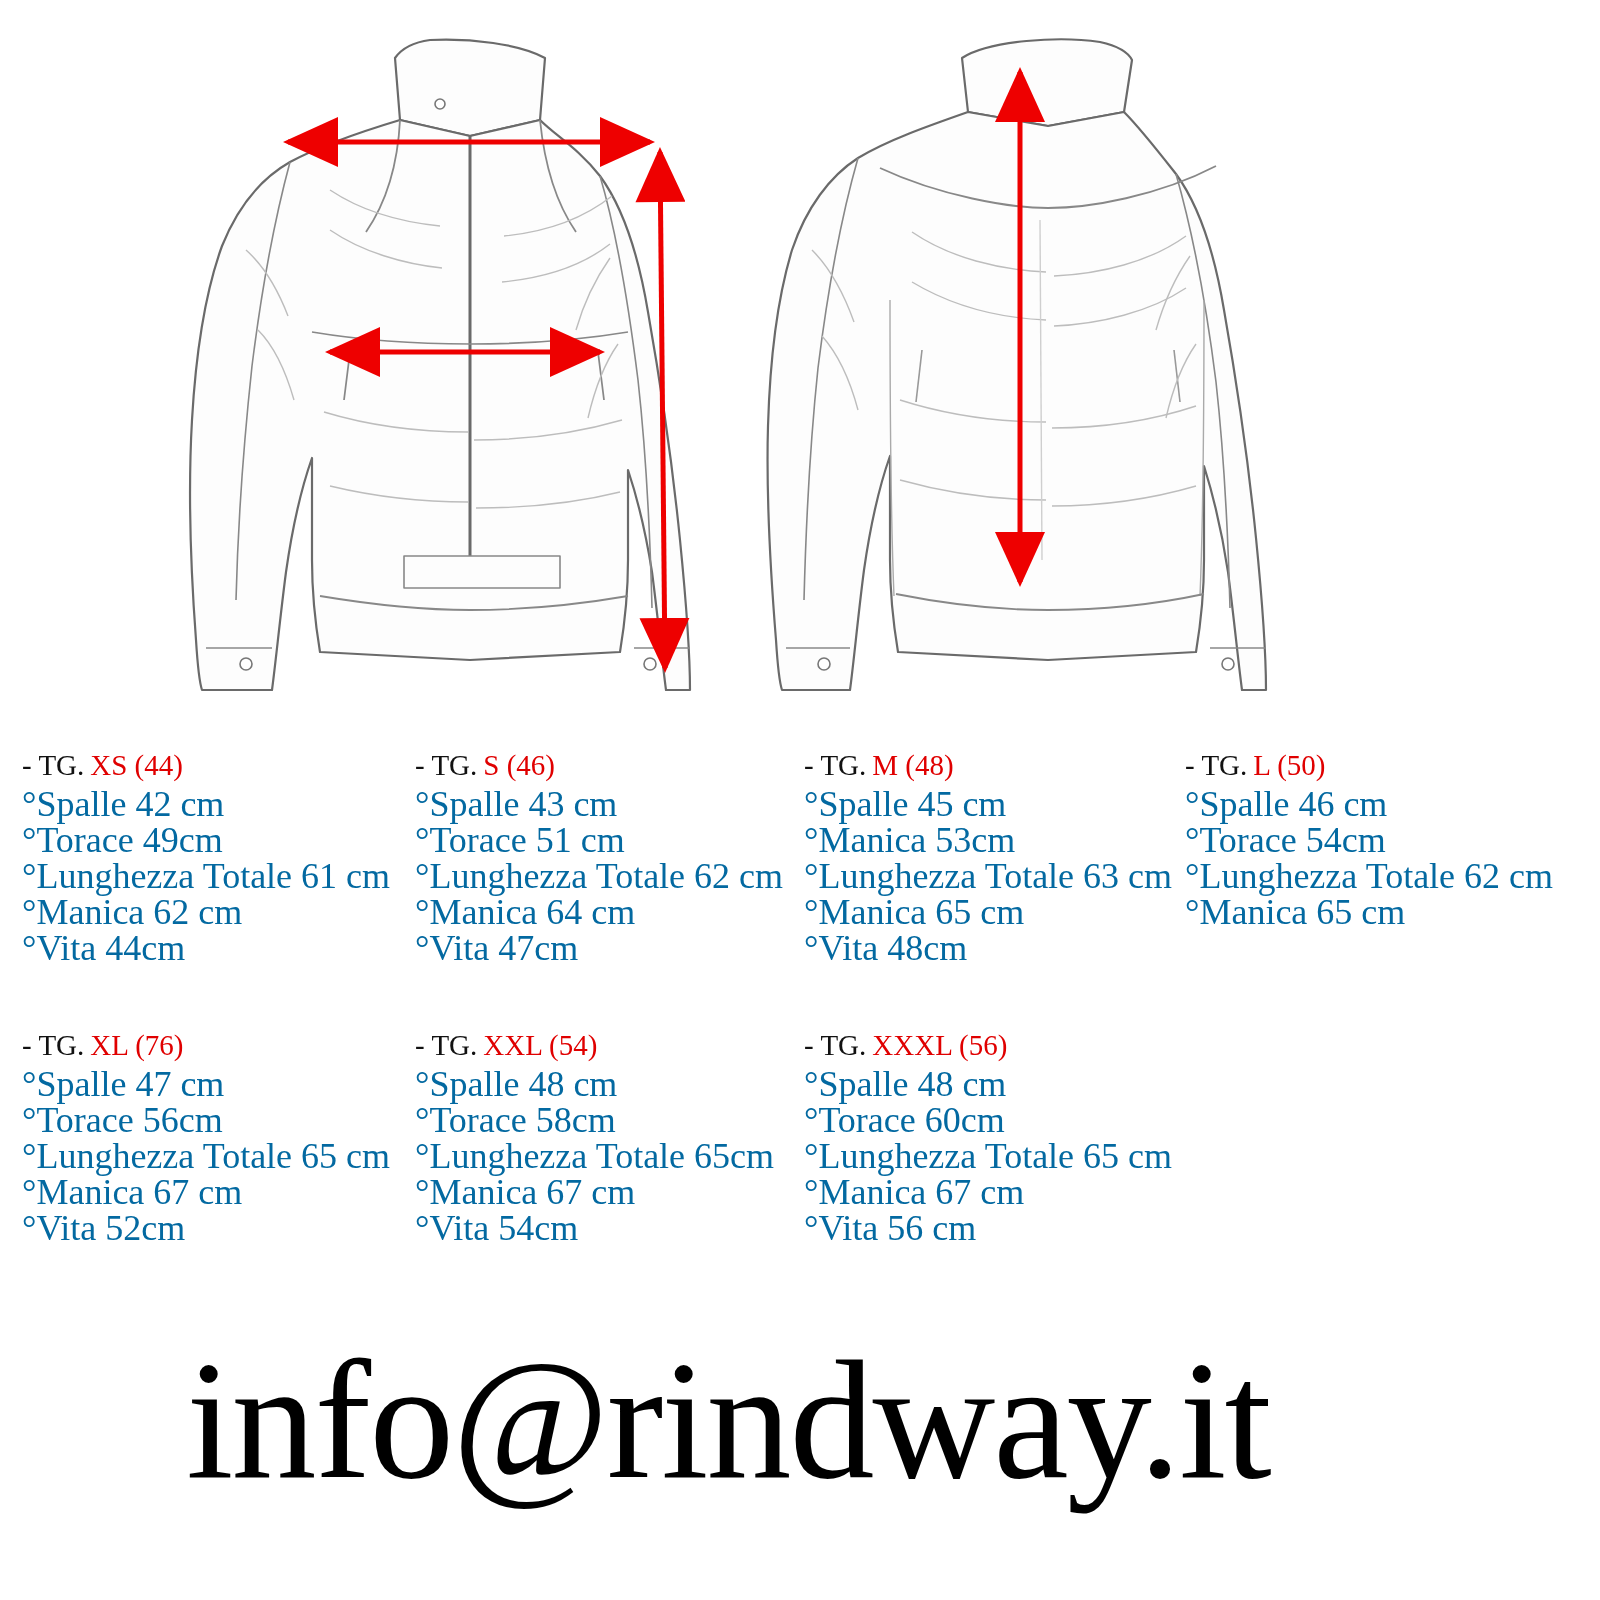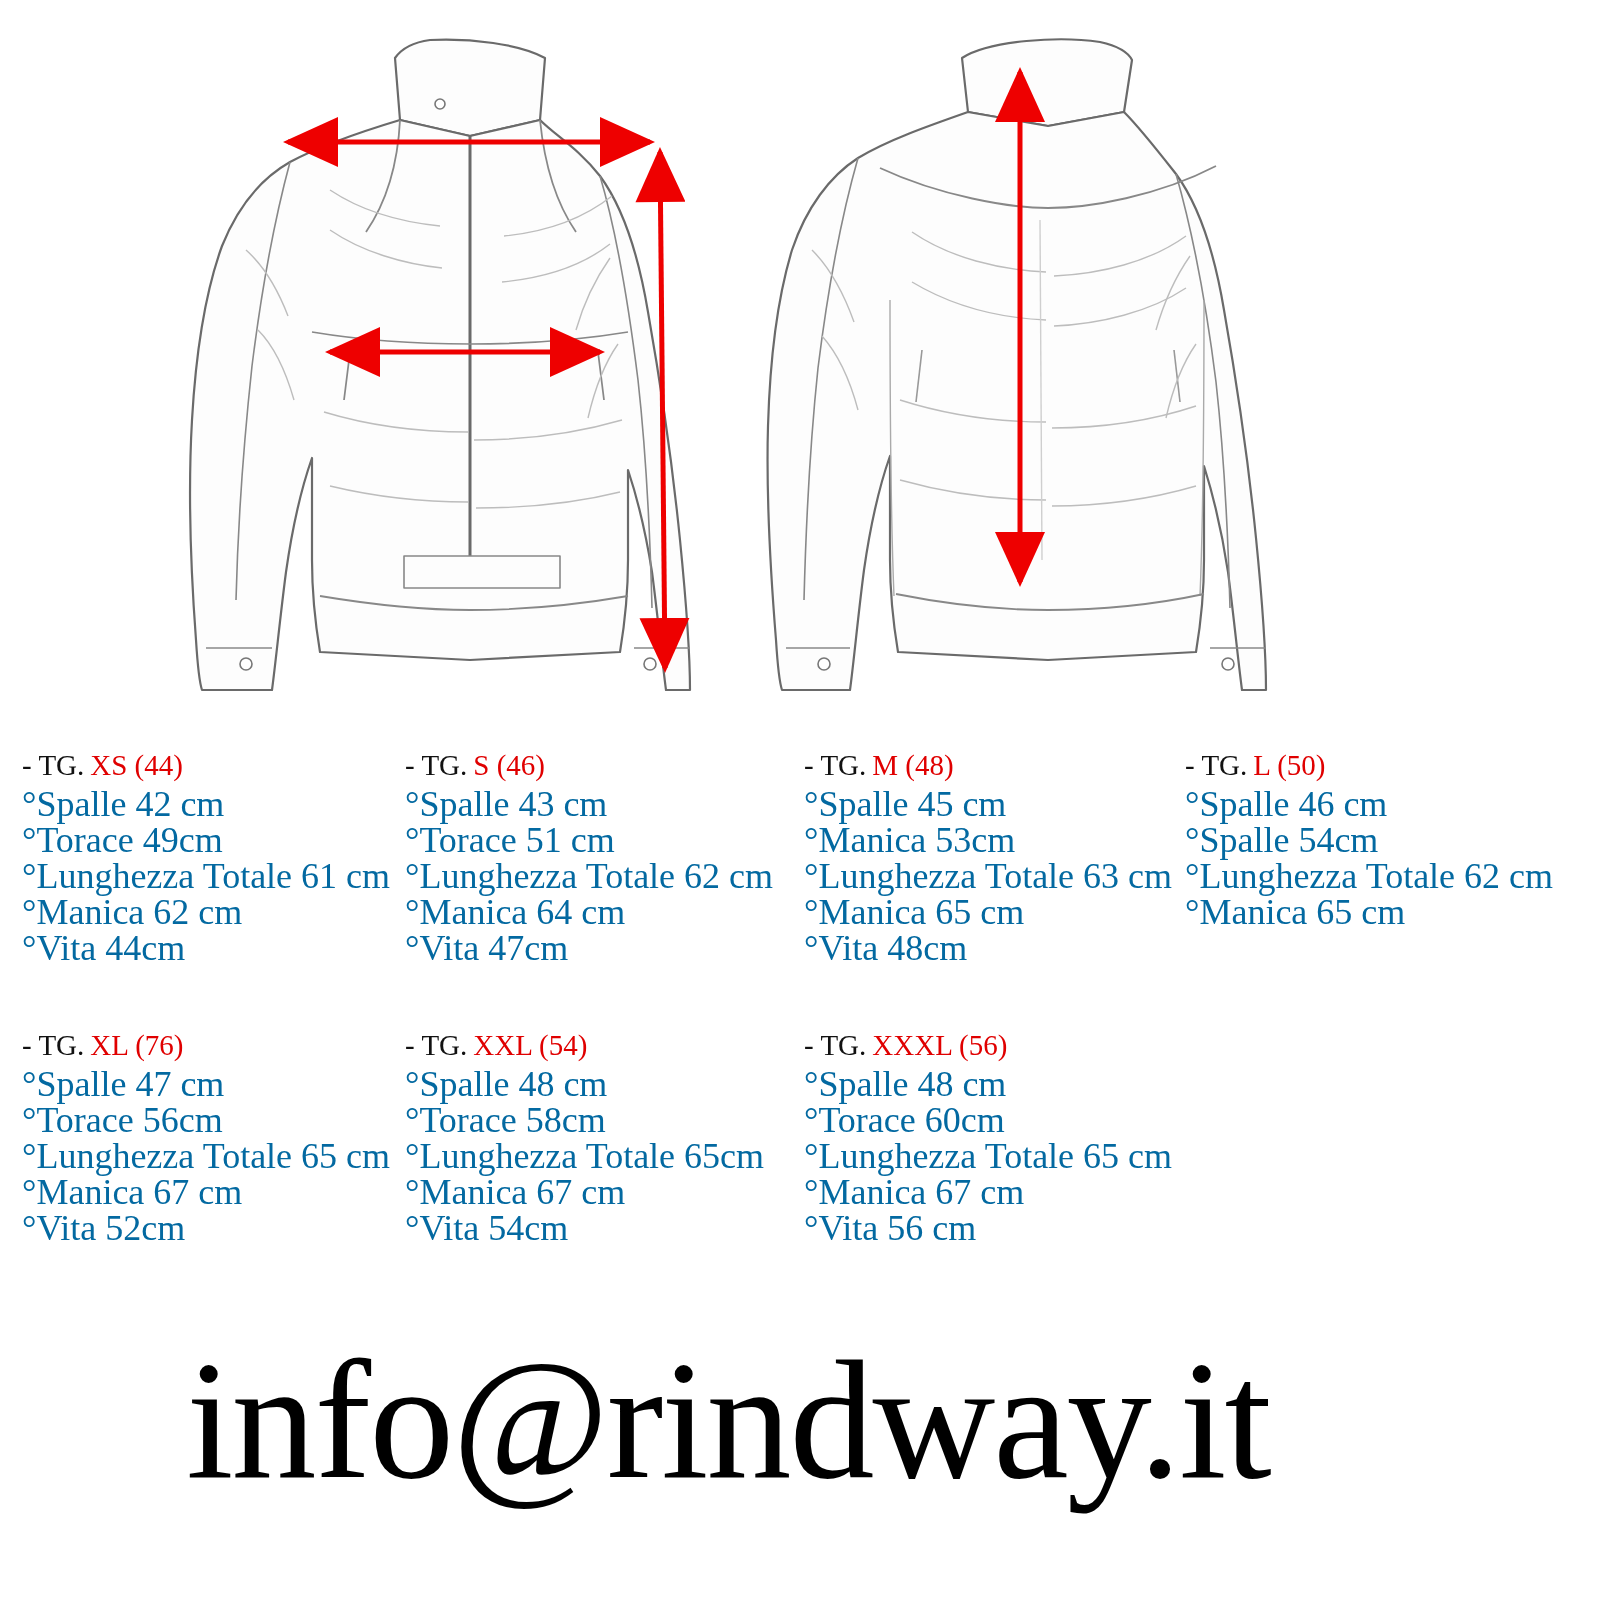--- a/index.html
+++ b/index.html
@@ -61,21 +61,21 @@
   }
   .spec-line {
     font-size: 36px;
     line-height: 36px;
     white-space: nowrap;
     color: #0369a1;
   }
 
   
   .col-1 { left: 22px; }
-  .col-2 { left: 405px; }
+  .col-2 { left: 415px; }
   .col-3 { left: 804px; }
   .col-4 { left: 1185px; }
 
   
   #footer-email {
     position: absolute;
     left: 0;
     top: 1320px;
     width: 1456px;
     text-align: center;
@@ -282,21 +282,21 @@
       <div class="spec-line">°Lunghezza Totale 63 cm</div>
       <div class="spec-line">°Manica 65 cm</div>
       <div class="spec-line">°Vita 48cm</div>
     </div>
 
     <div class="size-block col-4">
       <div class="size-title">
         <span class="tg">- TG.</span><span class="code">L (50)</span>
       </div>
       <div class="spec-line">°Spalle 46 cm</div>
-      <div class="spec-line">°Spalle 54cm</div>
+      <div class="spec-line">°Torace 54cm</div>
       <div class="spec-line">°Lunghezza Totale 62 cm</div>
       <div class="spec-line">°Manica 65 cm</div>
     </div>
 
   </div>
 
   <div class="size-row">
 
     <div class="size-block col-1">
       <div class="size-title">

